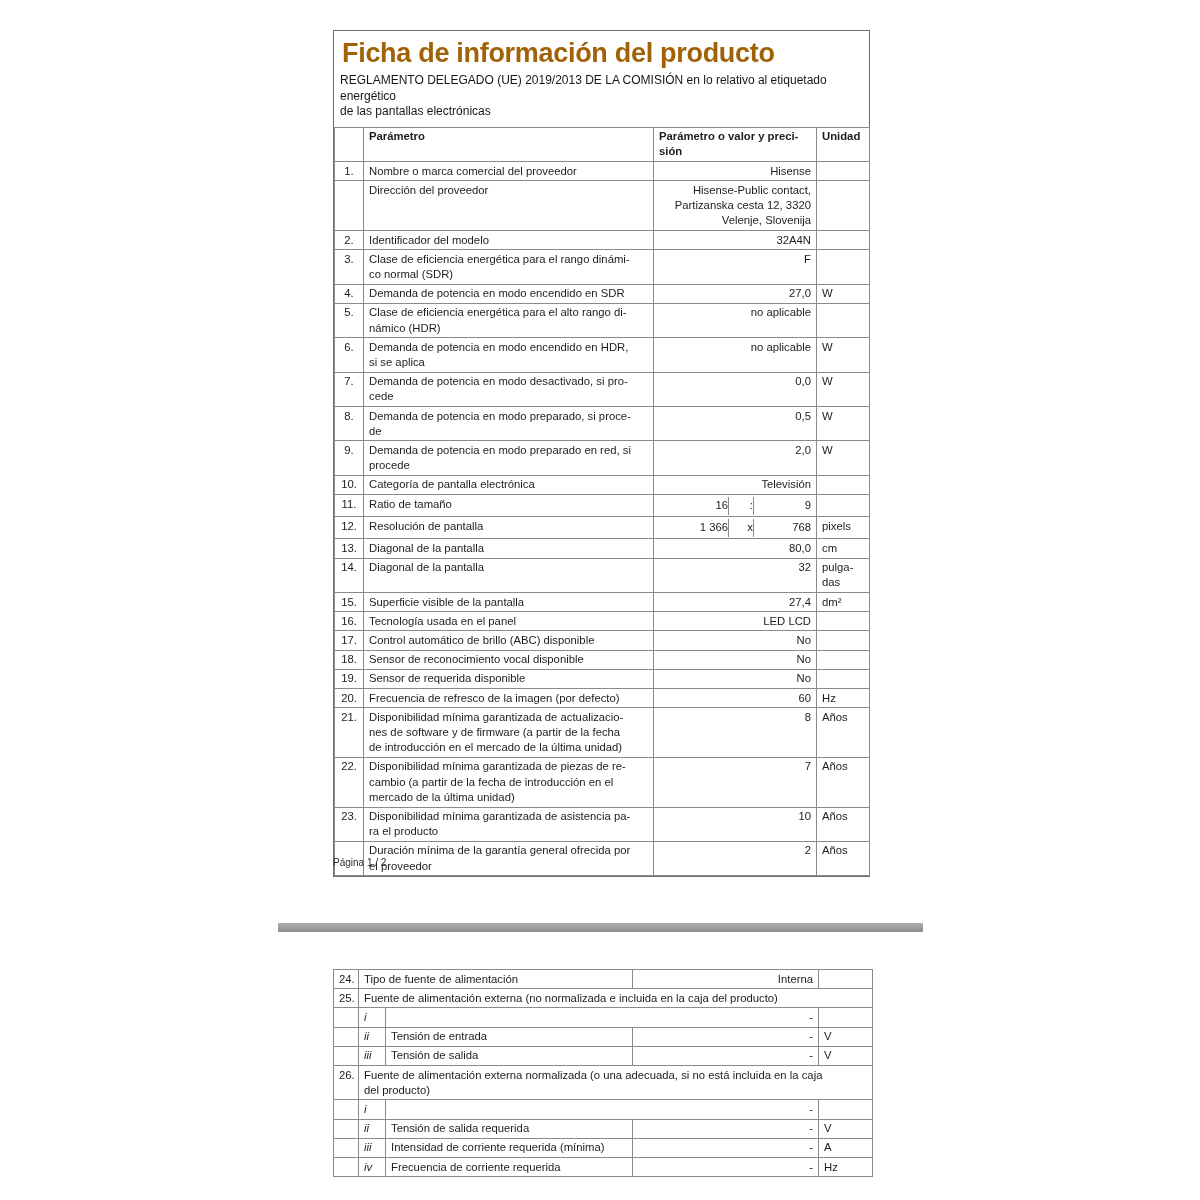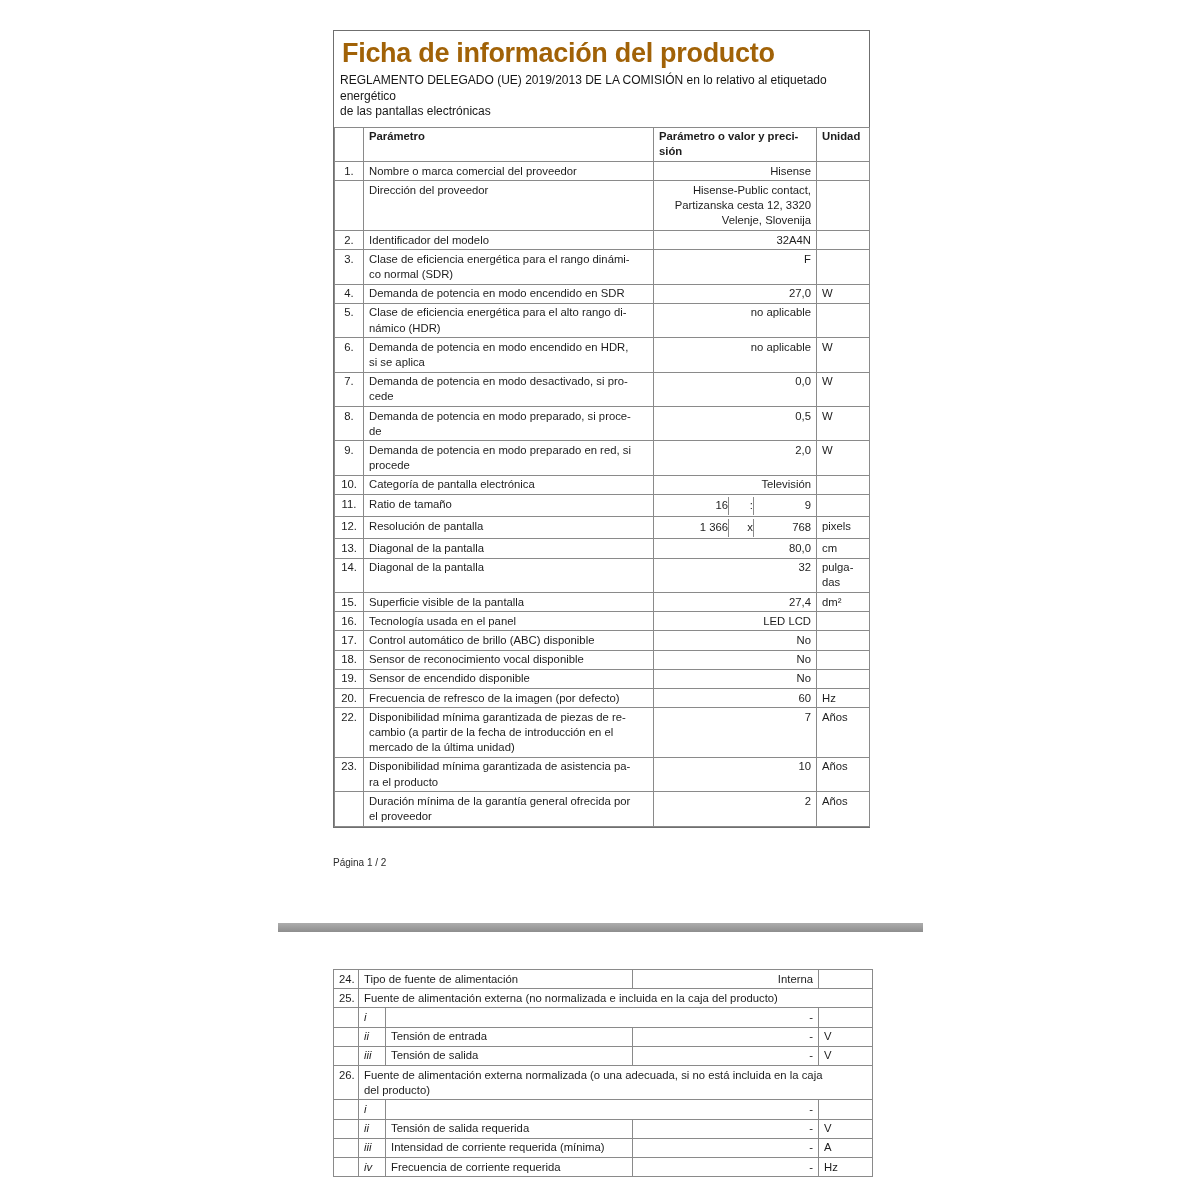--- a/index.html
+++ b/index.html
@@ -189,29 +189,37 @@
             <td class="unitcell"></td>
           </tr>
           <tr>
             <td class="num">18.</td>
             <td>Sensor de reconocimiento vocal disponible</td>
             <td class="val-right">No</td>
             <td class="unitcell"></td>
           </tr>
           <tr>
             <td class="num">19.</td>
-            <td>Sensor de encendido disponible</td>
+            <td>Sensor de requerida disponible</td>
             <td class="val-right">No</td>
             <td class="unitcell"></td>
           </tr>
           <tr>
             <td class="num">20.</td>
             <td>Frecuencia de refresco de la imagen (por defecto)</td>
             <td class="val-right">60</td>
             <td class="unitcell">Hz</td>
+          </tr>
+          <tr>
+            <td class="num">21.</td>
+            <td>Disponibilidad mínima garantizada de actualizacio-
+nes de software y de firmware (a partir de la fecha
+de introducción en el mercado de la última unidad)</td>
+            <td class="val-right">8</td>
+            <td class="unitcell">Años</td>
           </tr>
           <tr>
             <td class="num">22.</td>
             <td>Disponibilidad mínima garantizada de piezas de re-
 cambio (a partir de la fecha de introducción en el
 mercado de la última unidad)</td>
             <td class="val-right">7</td>
             <td class="unitcell">Años</td>
           </tr>
           <tr>

